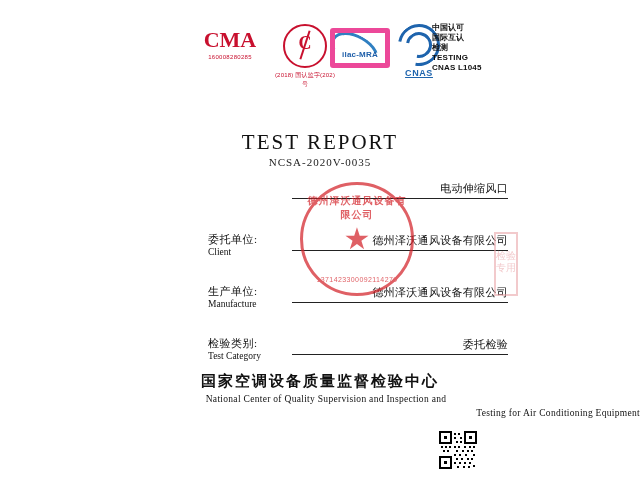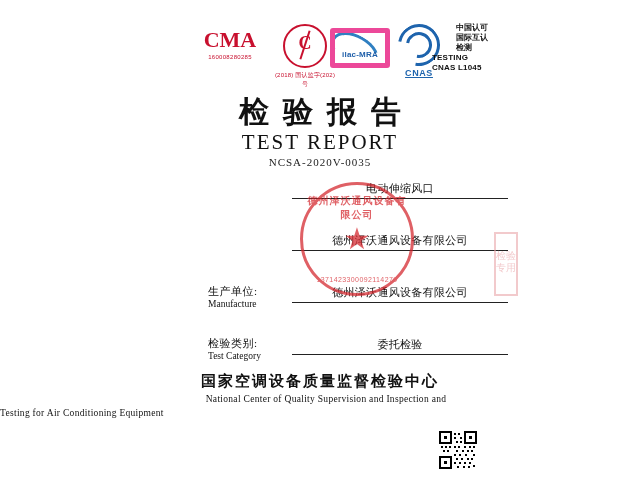--- a/index.html
+++ b/index.html
@@ -188,21 +188,20 @@
     font-family: "Liberation Sans", sans-serif;
     font-size: 8px;
     line-height: 10px;
     color: #111111;
     font-weight: bold;
     text-align: left;
   }
   .cnas-block .zh {
     font-size: 8px;
     letter-spacing: 0px;
-    margin-left: 24px;
   }
   .cnas-block .en {
     font-size: 8px;
     letter-spacing: 0.2px;
   }
 
   
   .title-zh {
     position: absolute;
     top: 92px;
@@ -346,21 +345,21 @@
     font-family: "Liberation Serif", serif;
     font-size: 9.5px;
     color: #111111;
     line-height: 12px;
   }
   .field-value {
     position: absolute;
     left: 84px;
     top: 1px;
     width: 216px;
-    text-align: center;
+    text-align: right;
     font-family: "Liberation Serif", serif;
     font-size: 11px;
     color: #111111;
     letter-spacing: 0.3px;
     line-height: 15px;
   }
   .field-rule {
     position: absolute;
     left: 84px;
     top: 18px;
@@ -391,21 +390,21 @@
     font-size: 9.5px;
     letter-spacing: 0.3px;
     color: #111111;
     padding-left: 6px;
   }
   .org-en2 {
     position: absolute;
     top: 408px;
     left: 0;
     width: 640px;
-    text-align: left;
+    text-align: right;
     font-family: "Liberation Serif", serif;
     font-size: 9.5px;
     letter-spacing: 0.3px;
     color: #111111;
   }
 
   
   .qr {
     position: absolute;
     left: 438px;
@@ -449,33 +448,36 @@
 
     <div class="cnas-block">
       <div class="zh">中国认可</div>
       <div class="zh">国际互认</div>
       <div class="zh">检测</div>
       <div class="en">TESTING</div>
       <div class="en">CNAS L1045</div>
     </div>
   </div>
 
-  <div class="title-zh">检验报告</div>
   <div class="title-en">TEST REPORT</div>
   <div class="report-no">NCSA-2020V-0035</div>
 
 
   <div class="fields">
 
     <div class="field-row">
       <div class="field-value">电动伸缩风口</div>
       <div class="field-rule"></div>
     </div>
 
     <div class="field-row">
+      <div class="field-label">
+        <span class="zh">委托单位:</span>
+        <span class="en">Client</span>
+      </div>
       <div class="field-value">德州泽沃通风设备有限公司</div>
       <div class="field-rule"></div>
     </div>
 
     <div class="field-row">
       <div class="field-label">
         <span class="zh">生产单位:</span>
         <span class="en">Manufacture</span>
       </div>
       <div class="field-value">德州泽沃通风设备有限公司</div>

